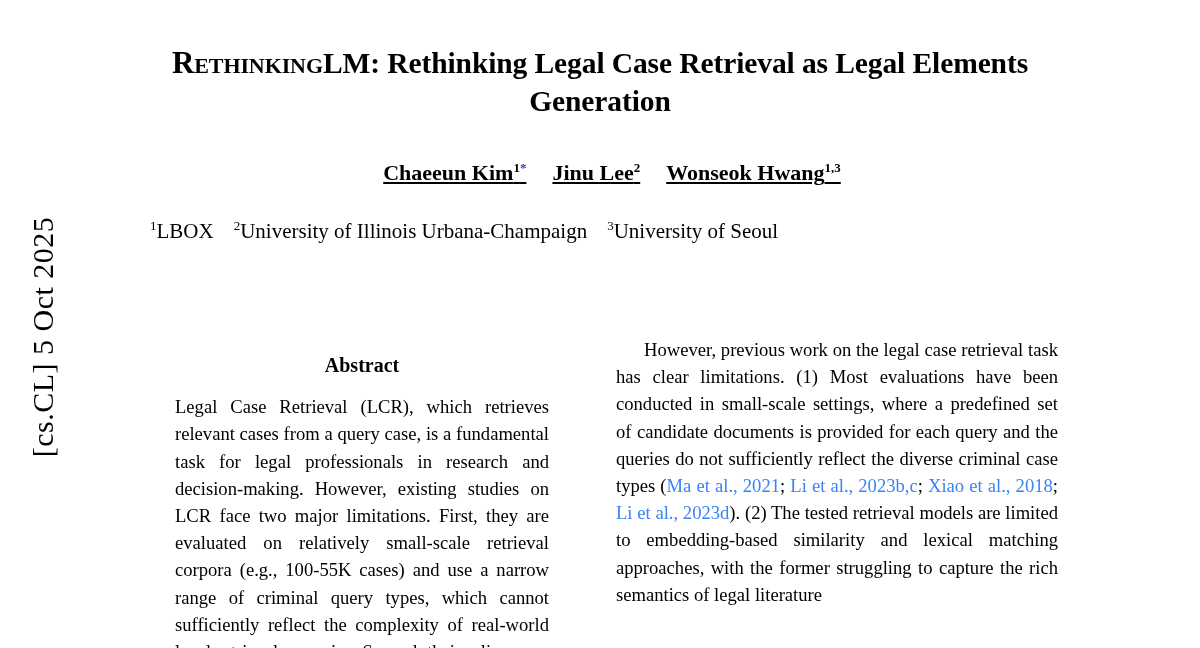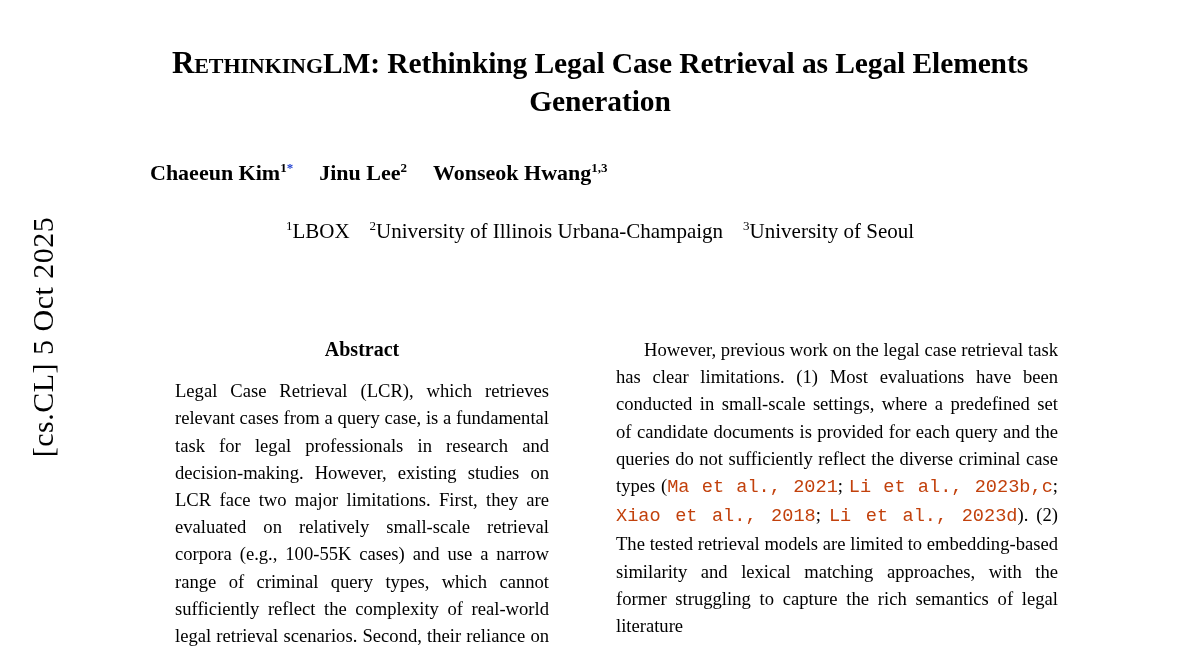--- a/index.html
+++ b/index.html
@@ -56,45 +56,47 @@
     line-height: 38px;
     letter-spacing: -0.1px;
   }
   .title .sc {
     font-variant: small-caps;
     font-size: 31px;
   }
 
   .authors {
     position: absolute;
-    left: 150px;
+    left: 162px;
     top: 160px;
     width: 900px;
+    text-align: center;
     font-size: 22px;
     font-weight: bold;
+    text-decoration: underline;
   }
   .authors .gap {
     display: inline-block;
     width: 26px;
   }
   .authors sup {
     font-size: 13px;
     font-weight: bold;
     vertical-align: super;
   }
   .authors sup.star {
     color: #1f3fd0;
   }
 
   .affils {
     position: absolute;
     left: 150px;
     top: 218px;
     width: 900px;
-    text-align: center;
+    text-align: left;
     font-size: 21px;
   }
   .affils sup {
     font-size: 13px;
     vertical-align: super;
   }
   .affils .gap {
     display: inline-block;
     width: 20px;
   }
@@ -114,33 +116,32 @@
   }
   .col-right {
     left: 616px;
     width: 442px;
   }
 
   .abstract-head {
     text-align: center;
     font-size: 20px;
     font-weight: bold;
-    margin: 0 0 14px 0;
+    margin: 16px 0 14px 0;
   }
   .abstract-body {
     margin: 0;
   }
   .para {
     margin: 0;
     text-indent: 28px;
   }
   a.cite {
-    color: #c2410c;
+    color: #3b82f6;
     text-decoration: none;
-    font-family: Liberation Mono, monospace;
   }
 </style>
 </head>
 <body>
 
 <div class="page">
 
   <div class="arxiv-stamp">
     <span class="vtext">[cs.CL]  5 Oct 2025</span>
   </div>

